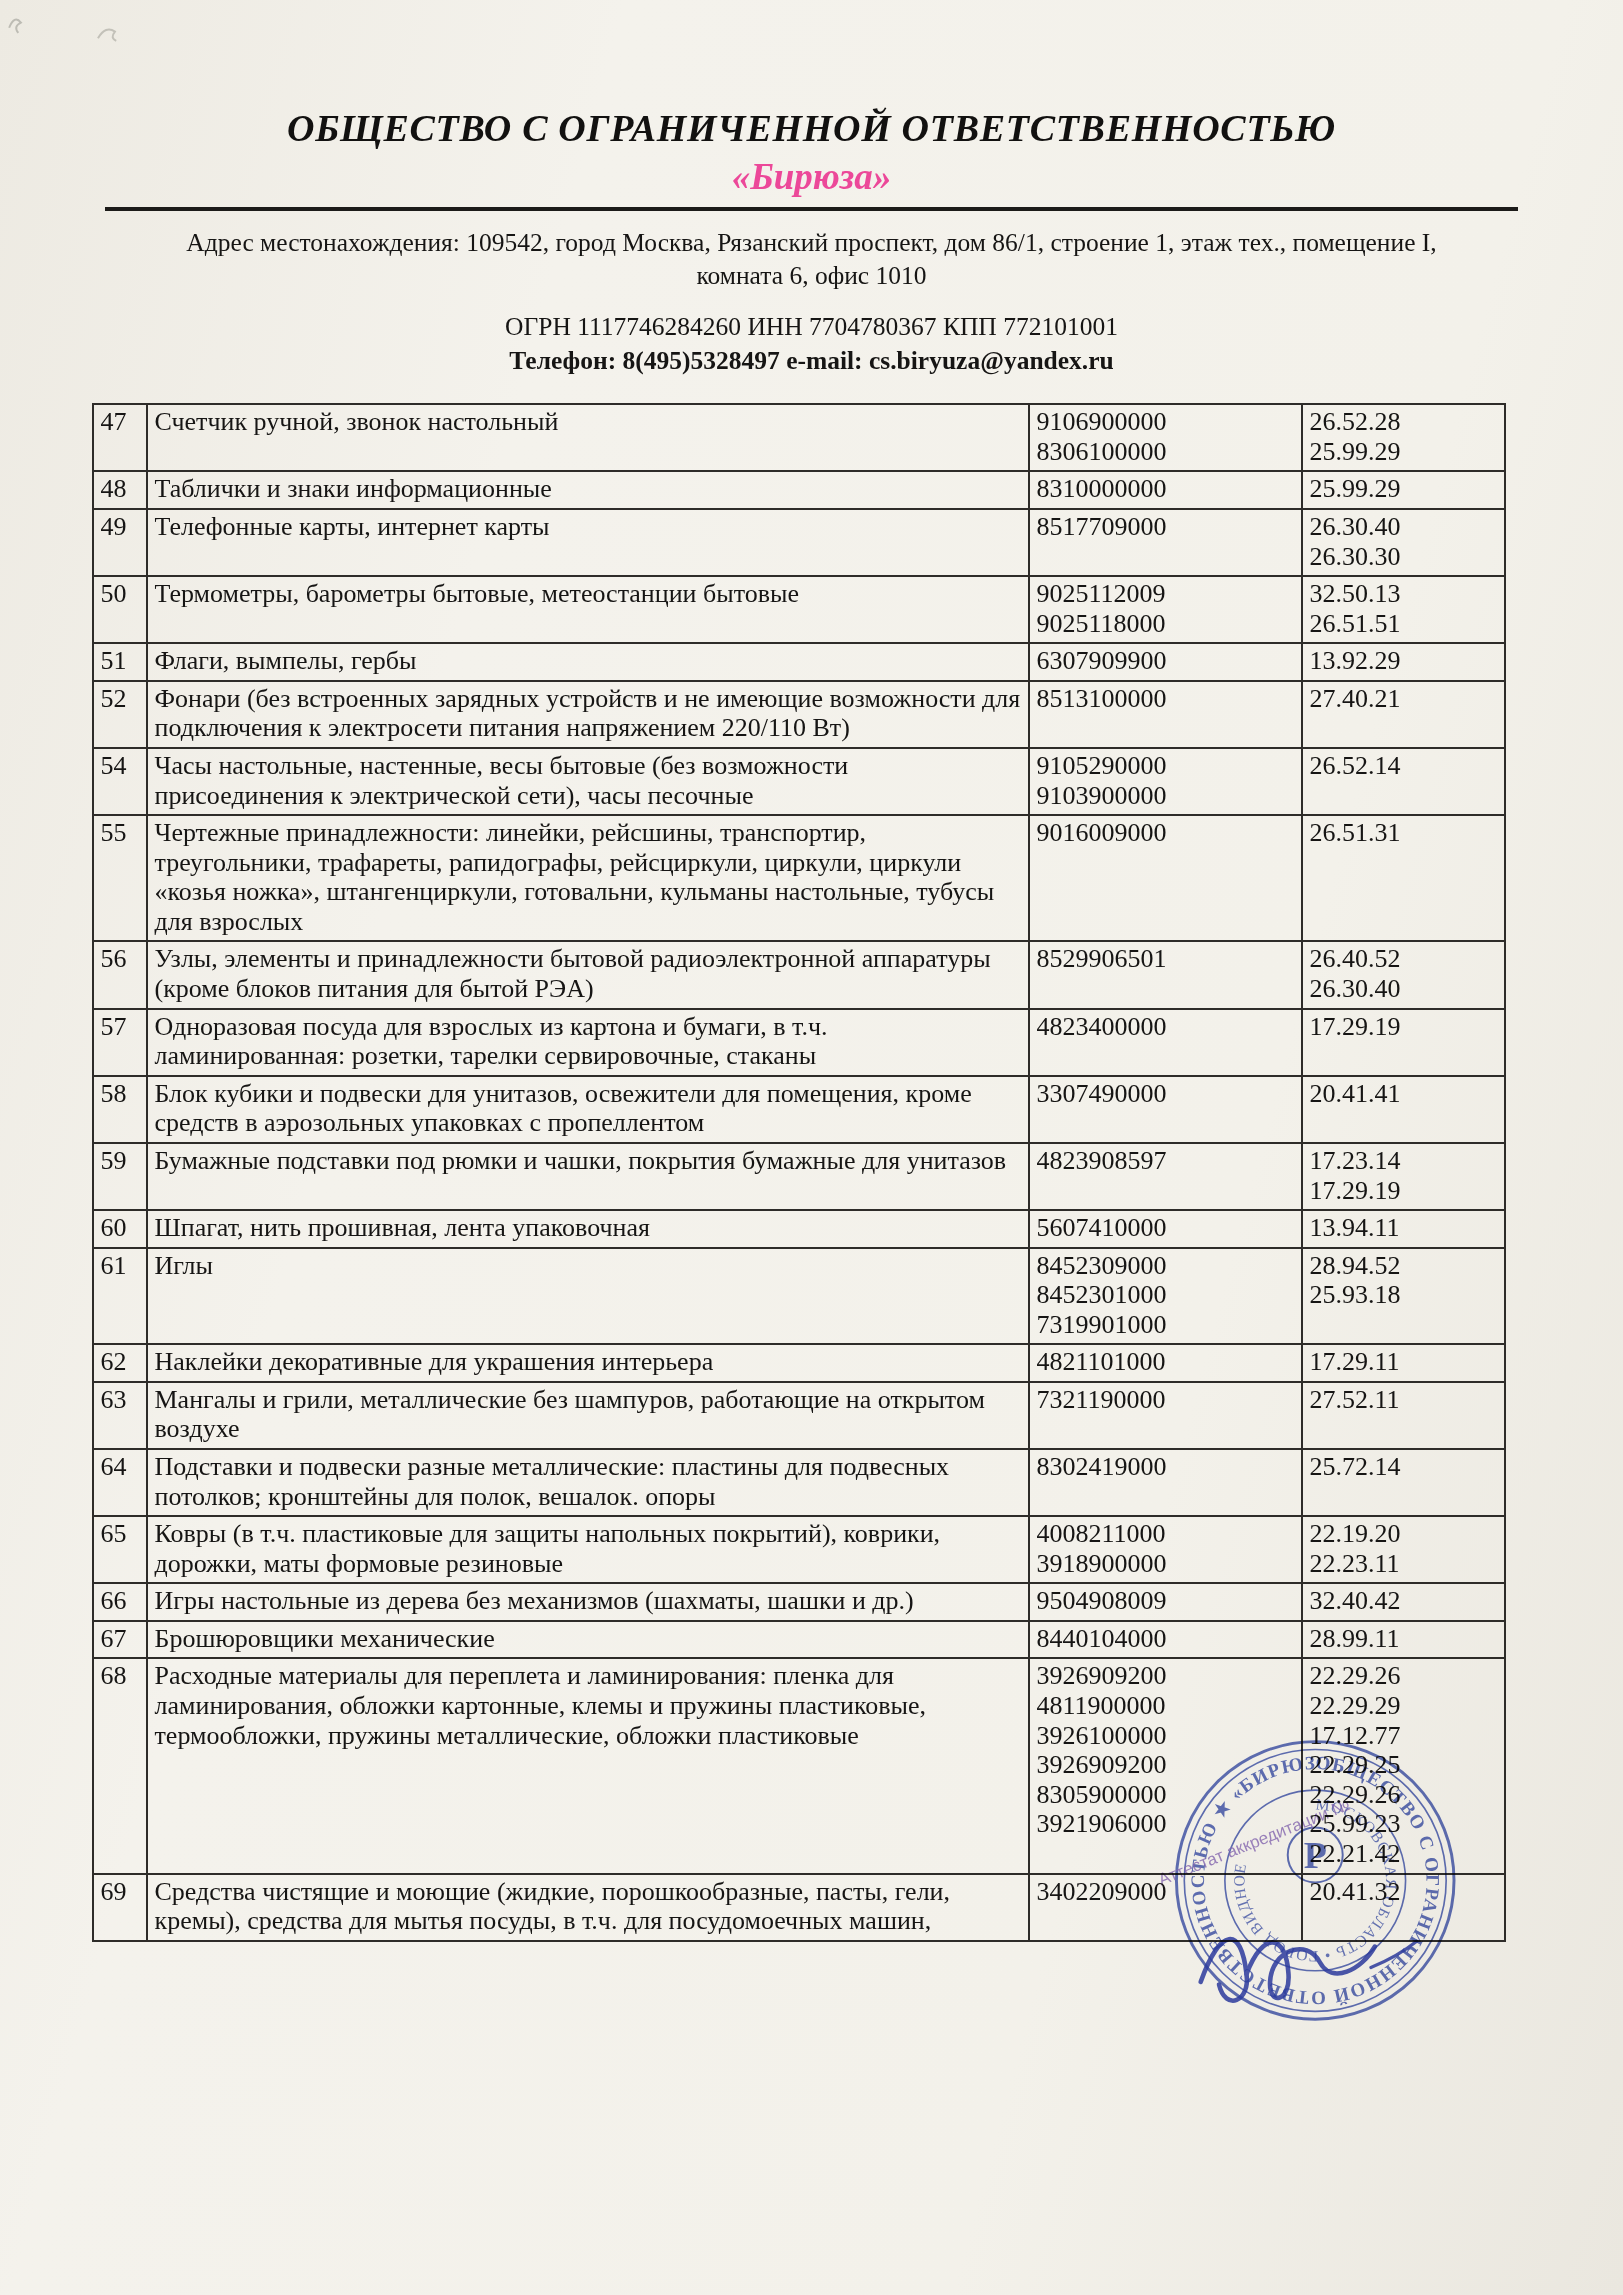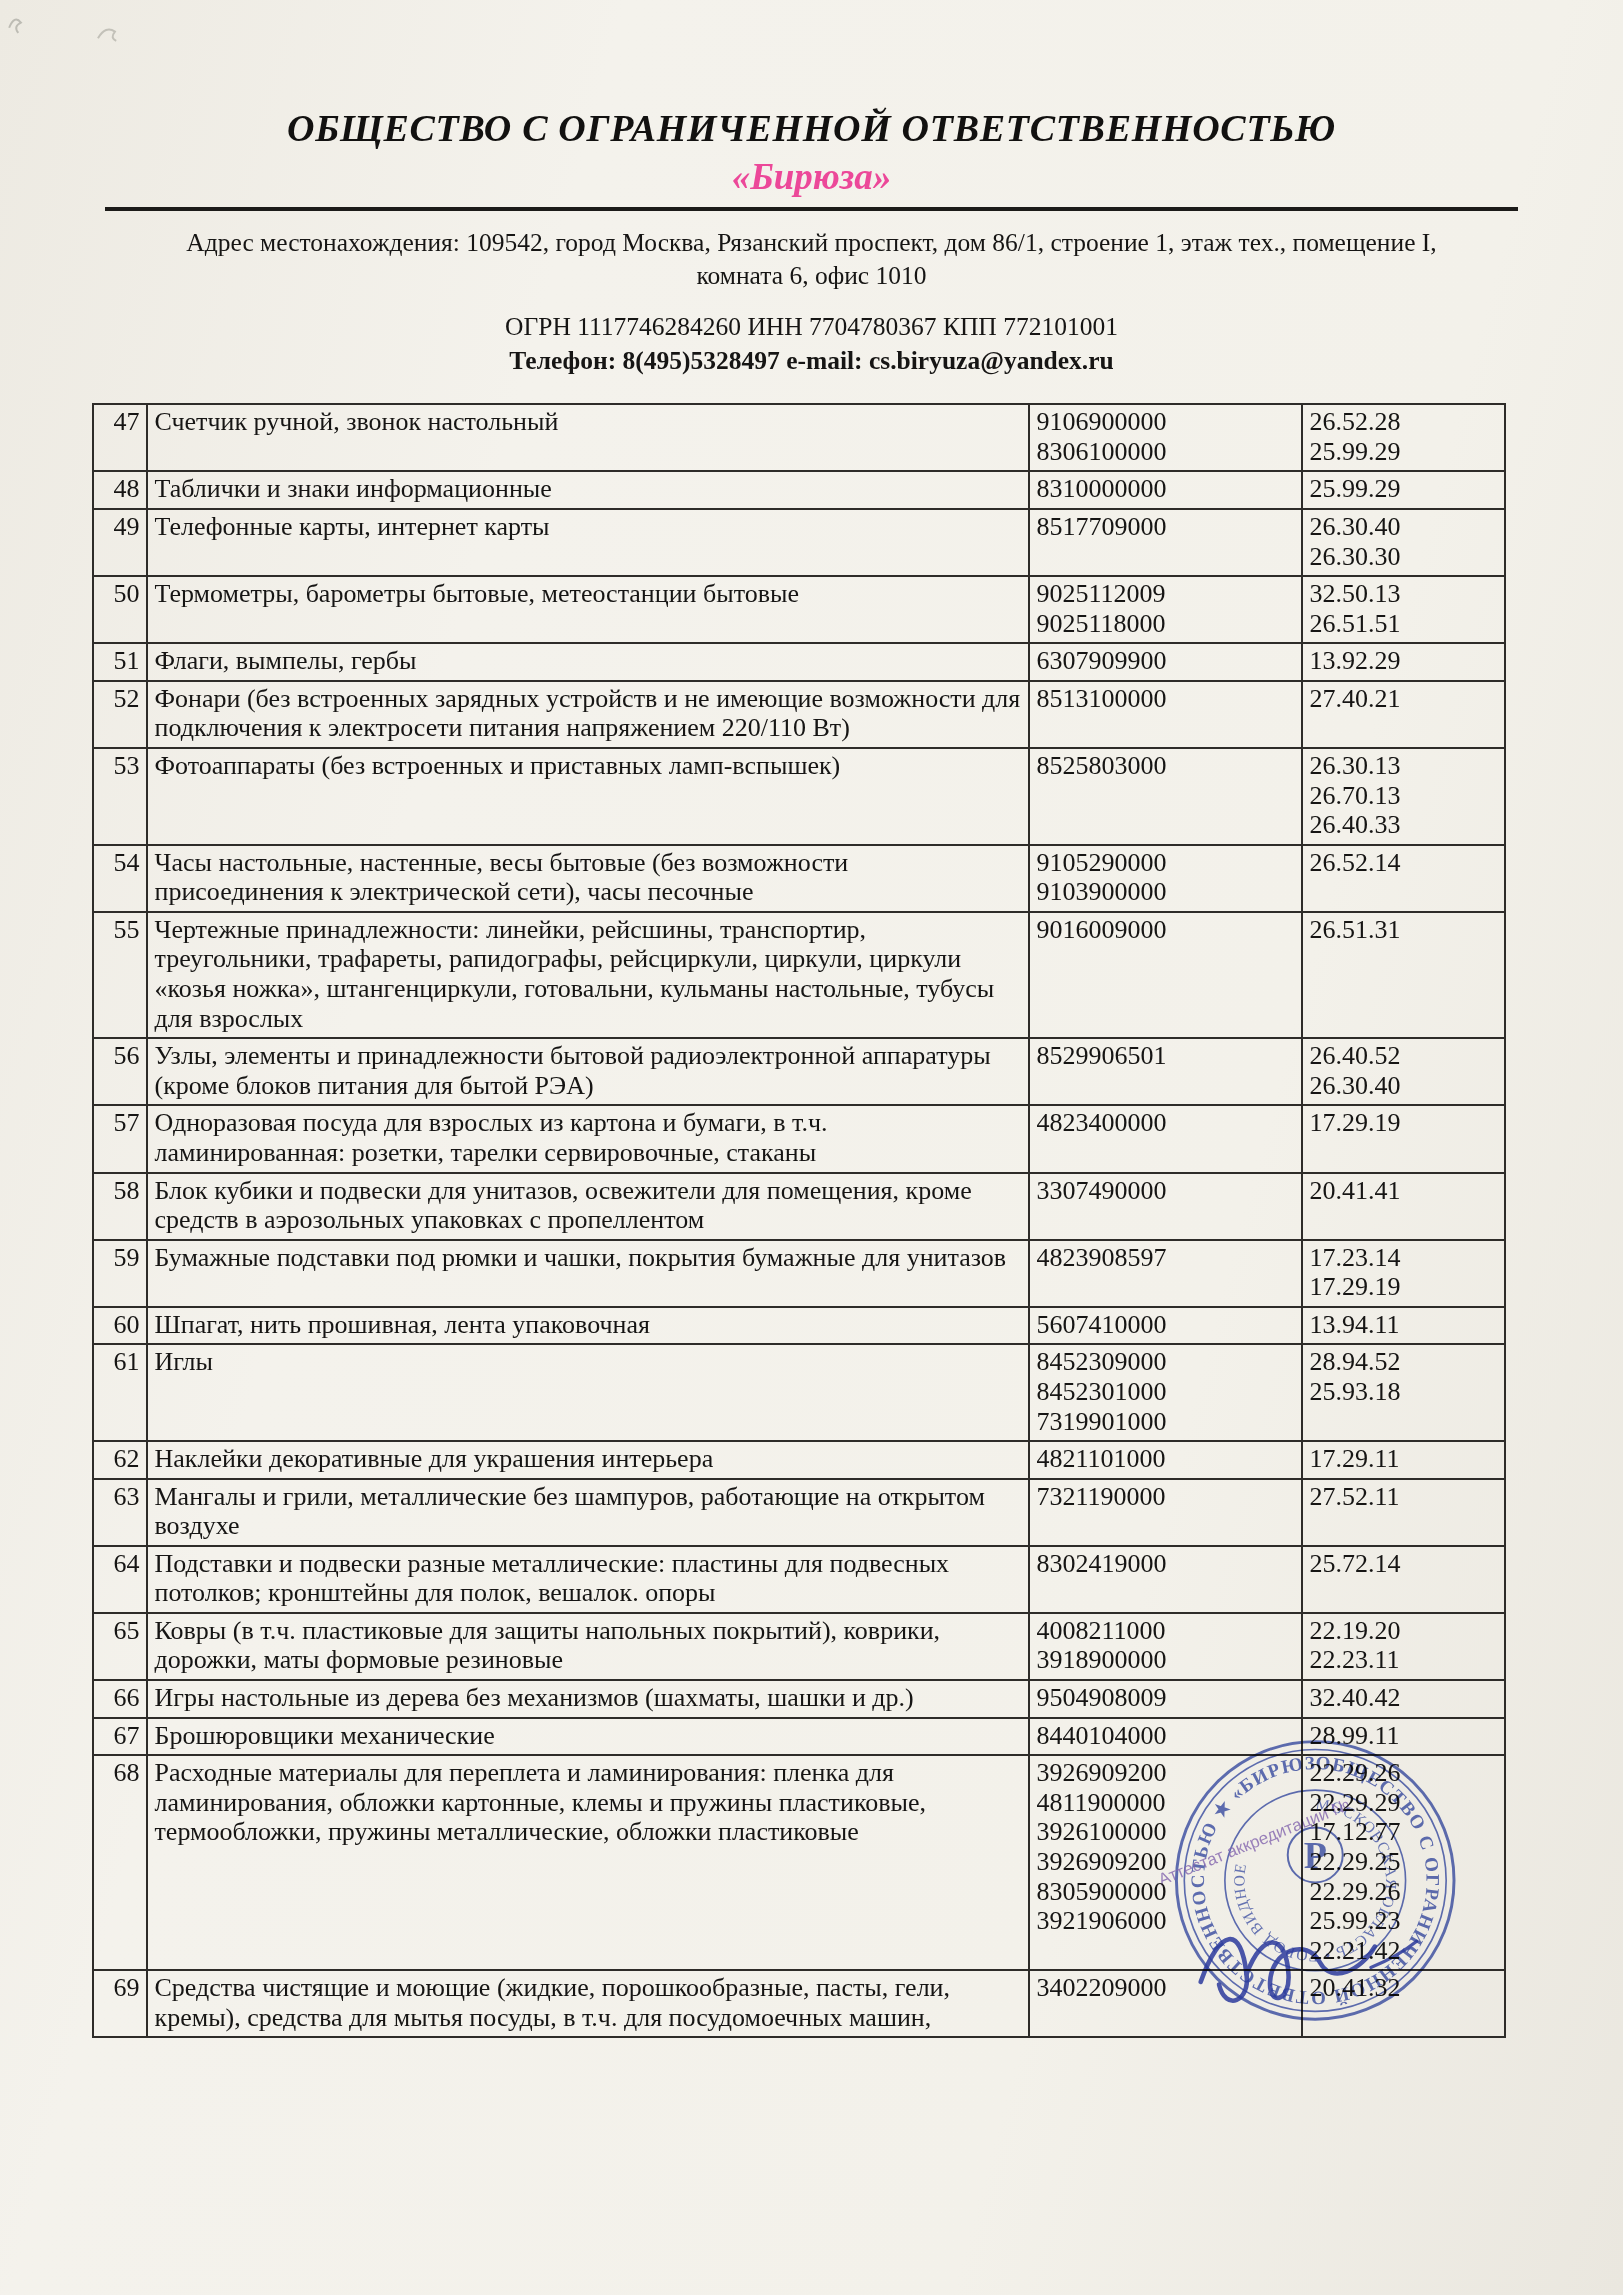--- a/index.html
+++ b/index.html
@@ -42,21 +42,21 @@
     margin: 27.5px 0 0 92px;
     width: 1412px;
     font-size: 26px;
     line-height: 1.14;
   }
   table.codes td {
     border: 2px solid #2e2c29;
     vertical-align: top;
     padding: 2px 6.5px 3.9px 6.5px;
   }
-  td.c-num  { text-align: right; padding-left: 1.3px; padding-right: 1.3px; }
+  td.c-num  { text-align: left; padding-left: 1.3px; padding-right: 1.3px; }
   td.c-code, td.c-okpd { white-space: pre-line; }
 
   
   .stamp-svg {
     position: absolute;
     left: 1122px; top: 1686px;
     width: 393px; height: 419px;
     pointer-events: none;
     mix-blend-mode: multiply;
   }
@@ -135,28 +135,20 @@
     <td class="c-okpd">13.92.29</td>
   </tr>
 
   <tr>
     <td class="c-num">52</td>
     <td class="c-desc">Фонари (без встроенных зарядных устройств и не имеющие возможности для подключения к электросети питания напряжением 220/110 Вт)</td>
     <td class="c-code">8513100000</td>
     <td class="c-okpd">27.40.21</td>
   </tr>
 
-  <tr>
-    <td class="c-num">53</td>
-    <td class="c-desc">Фотоаппараты (без встроенных и приставных ламп-вспышек)</td>
-    <td class="c-code">8525803000</td>
-    <td class="c-okpd">26.30.13
-26.70.13
-26.40.33</td>
-  </tr>
 
   <tr>
     <td class="c-num">54</td>
     <td class="c-desc">Часы настольные, настенные, весы бытовые (без возможности присоединения к электрической сети), часы песочные</td>
     <td class="c-code">9105290000
 9103900000</td>
     <td class="c-okpd">26.52.14</td>
   </tr>
 
   <tr>

